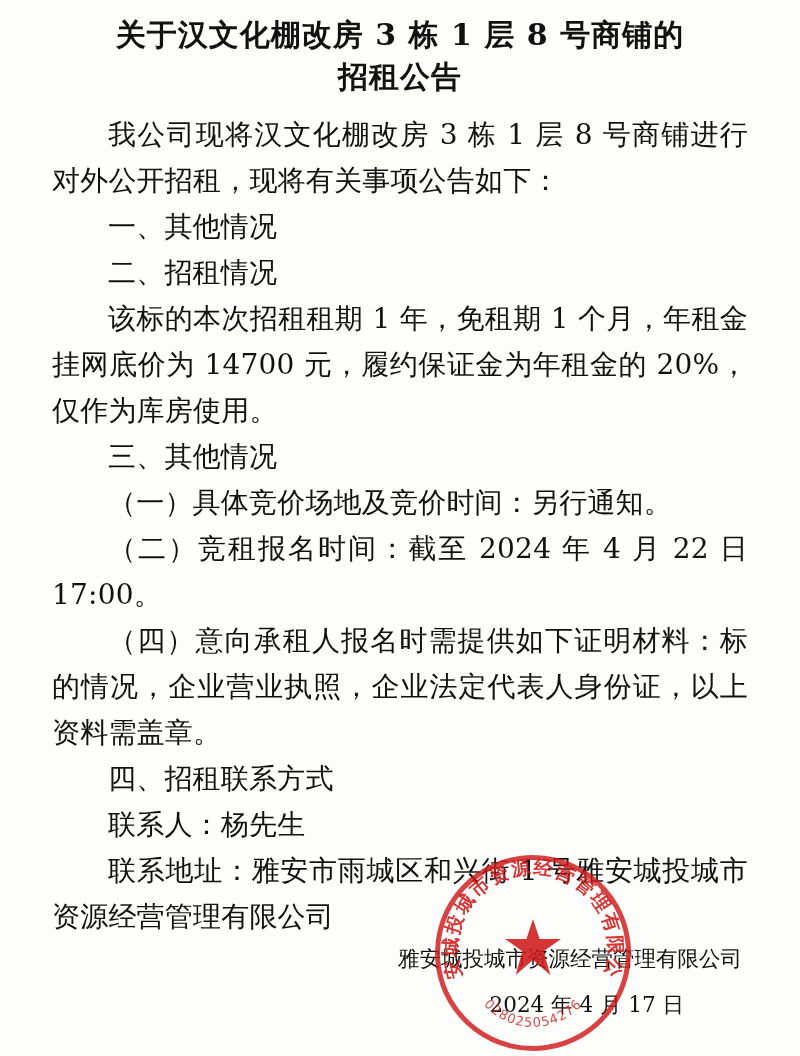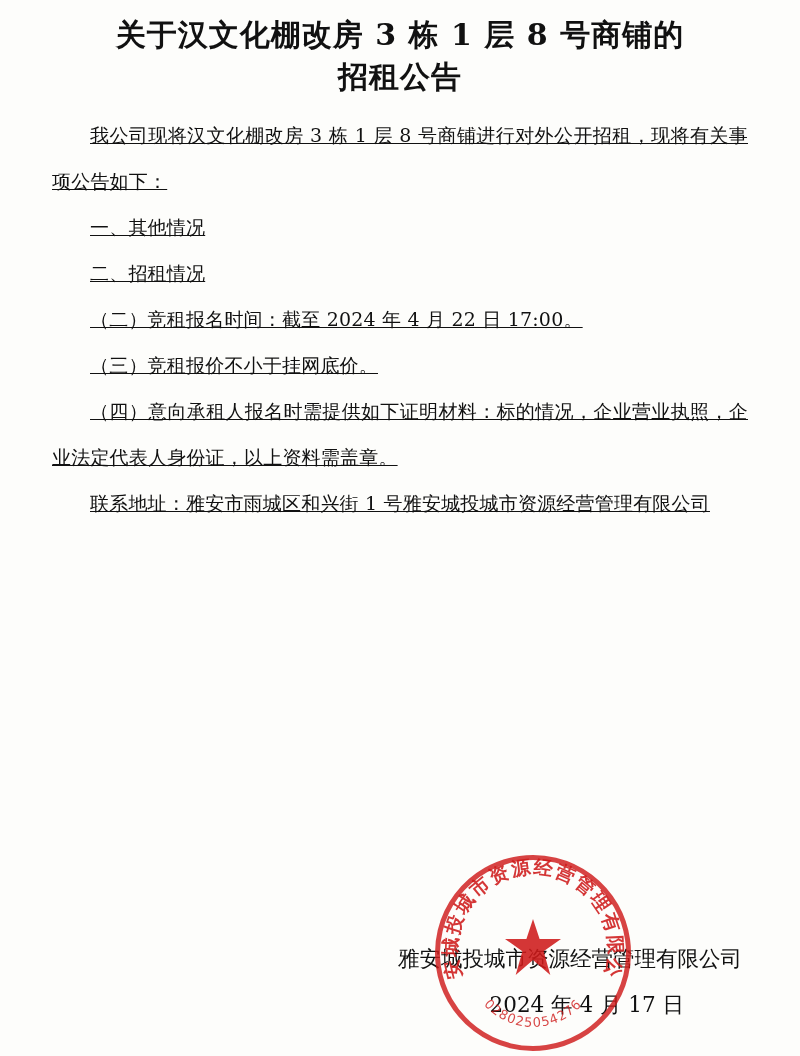--- a/index.html
+++ b/index.html
@@ -34,26 +34,25 @@
   }
   .title .line2 {
     display: block;
   }
   .body-text {
     padding: 14px 52px 0 52px;
     box-sizing: border-box;
   }
   p.para {
     margin: 0 0 0 0;
-    font-size: 19px;
+    font-size: 28px;
     line-height: 46px;
     text-align: justify;
     text-justify: inter-ideograph;
     letter-spacing: 0.2px;
-    text-decoration: underline;
   }
   p.indent {
     text-indent: 2em;
   }
   p.sub-indent {
     text-indent: 2em;
   }
   .sign-block {
     position: absolute;
     right: 58px;
@@ -133,23 +132,27 @@
 
   <div class="title">
     <span>关于汉文化棚改房 3 栋 1 层 8 号商铺的</span>
     <span class="line2">招租公告</span>
   </div>
 
   <div class="body-text">
     <p class="para indent">我公司现将汉文化棚改房 3 栋 1 层 8 号商铺进行对外公开招租，现将有关事项公告如下：</p>
     <p class="para indent">一、其他情况</p>
     <p class="para indent">二、招租情况</p>
+    <p class="para indent">该标的本次招租租期 1 年，免租期 1 个月，年租金挂网底价为 14700 元，履约保证金为年租金的 20%，仅作为库房使用。</p>
+    <p class="para indent">三、其他情况</p>
+    <p class="para sub-indent">（一）具体竞价场地及竞价时间：另行通知。</p>
     <p class="para sub-indent">（二）竞租报名时间：截至 2024 年 4 月 22 日 17:00。</p>
-    <p class="para sub-indent">（三）竞租报价不小于挂网底价。</p>
     <p class="para sub-indent">（四）意向承租人报名时需提供如下证明材料：标的情况，企业营业执照，企业法定代表人身份证，以上资料需盖章。</p>
+    <p class="para indent">四、招租联系方式</p>
+    <p class="para indent">联系人：杨先生</p>
     <p class="para indent">联系地址：雅安市雨城区和兴街 1 号雅安城投城市资源经营管理有限公司</p>
   </div>
 
   <div class="sign-block">
     <span class="sign-line">雅安城投城市资源经营管理有限公司</span>
     <span class="sign-date">2024 年 4 月 17 日</span>
   </div>
 
   <div class="seal">
     <div class="ring"></div>

